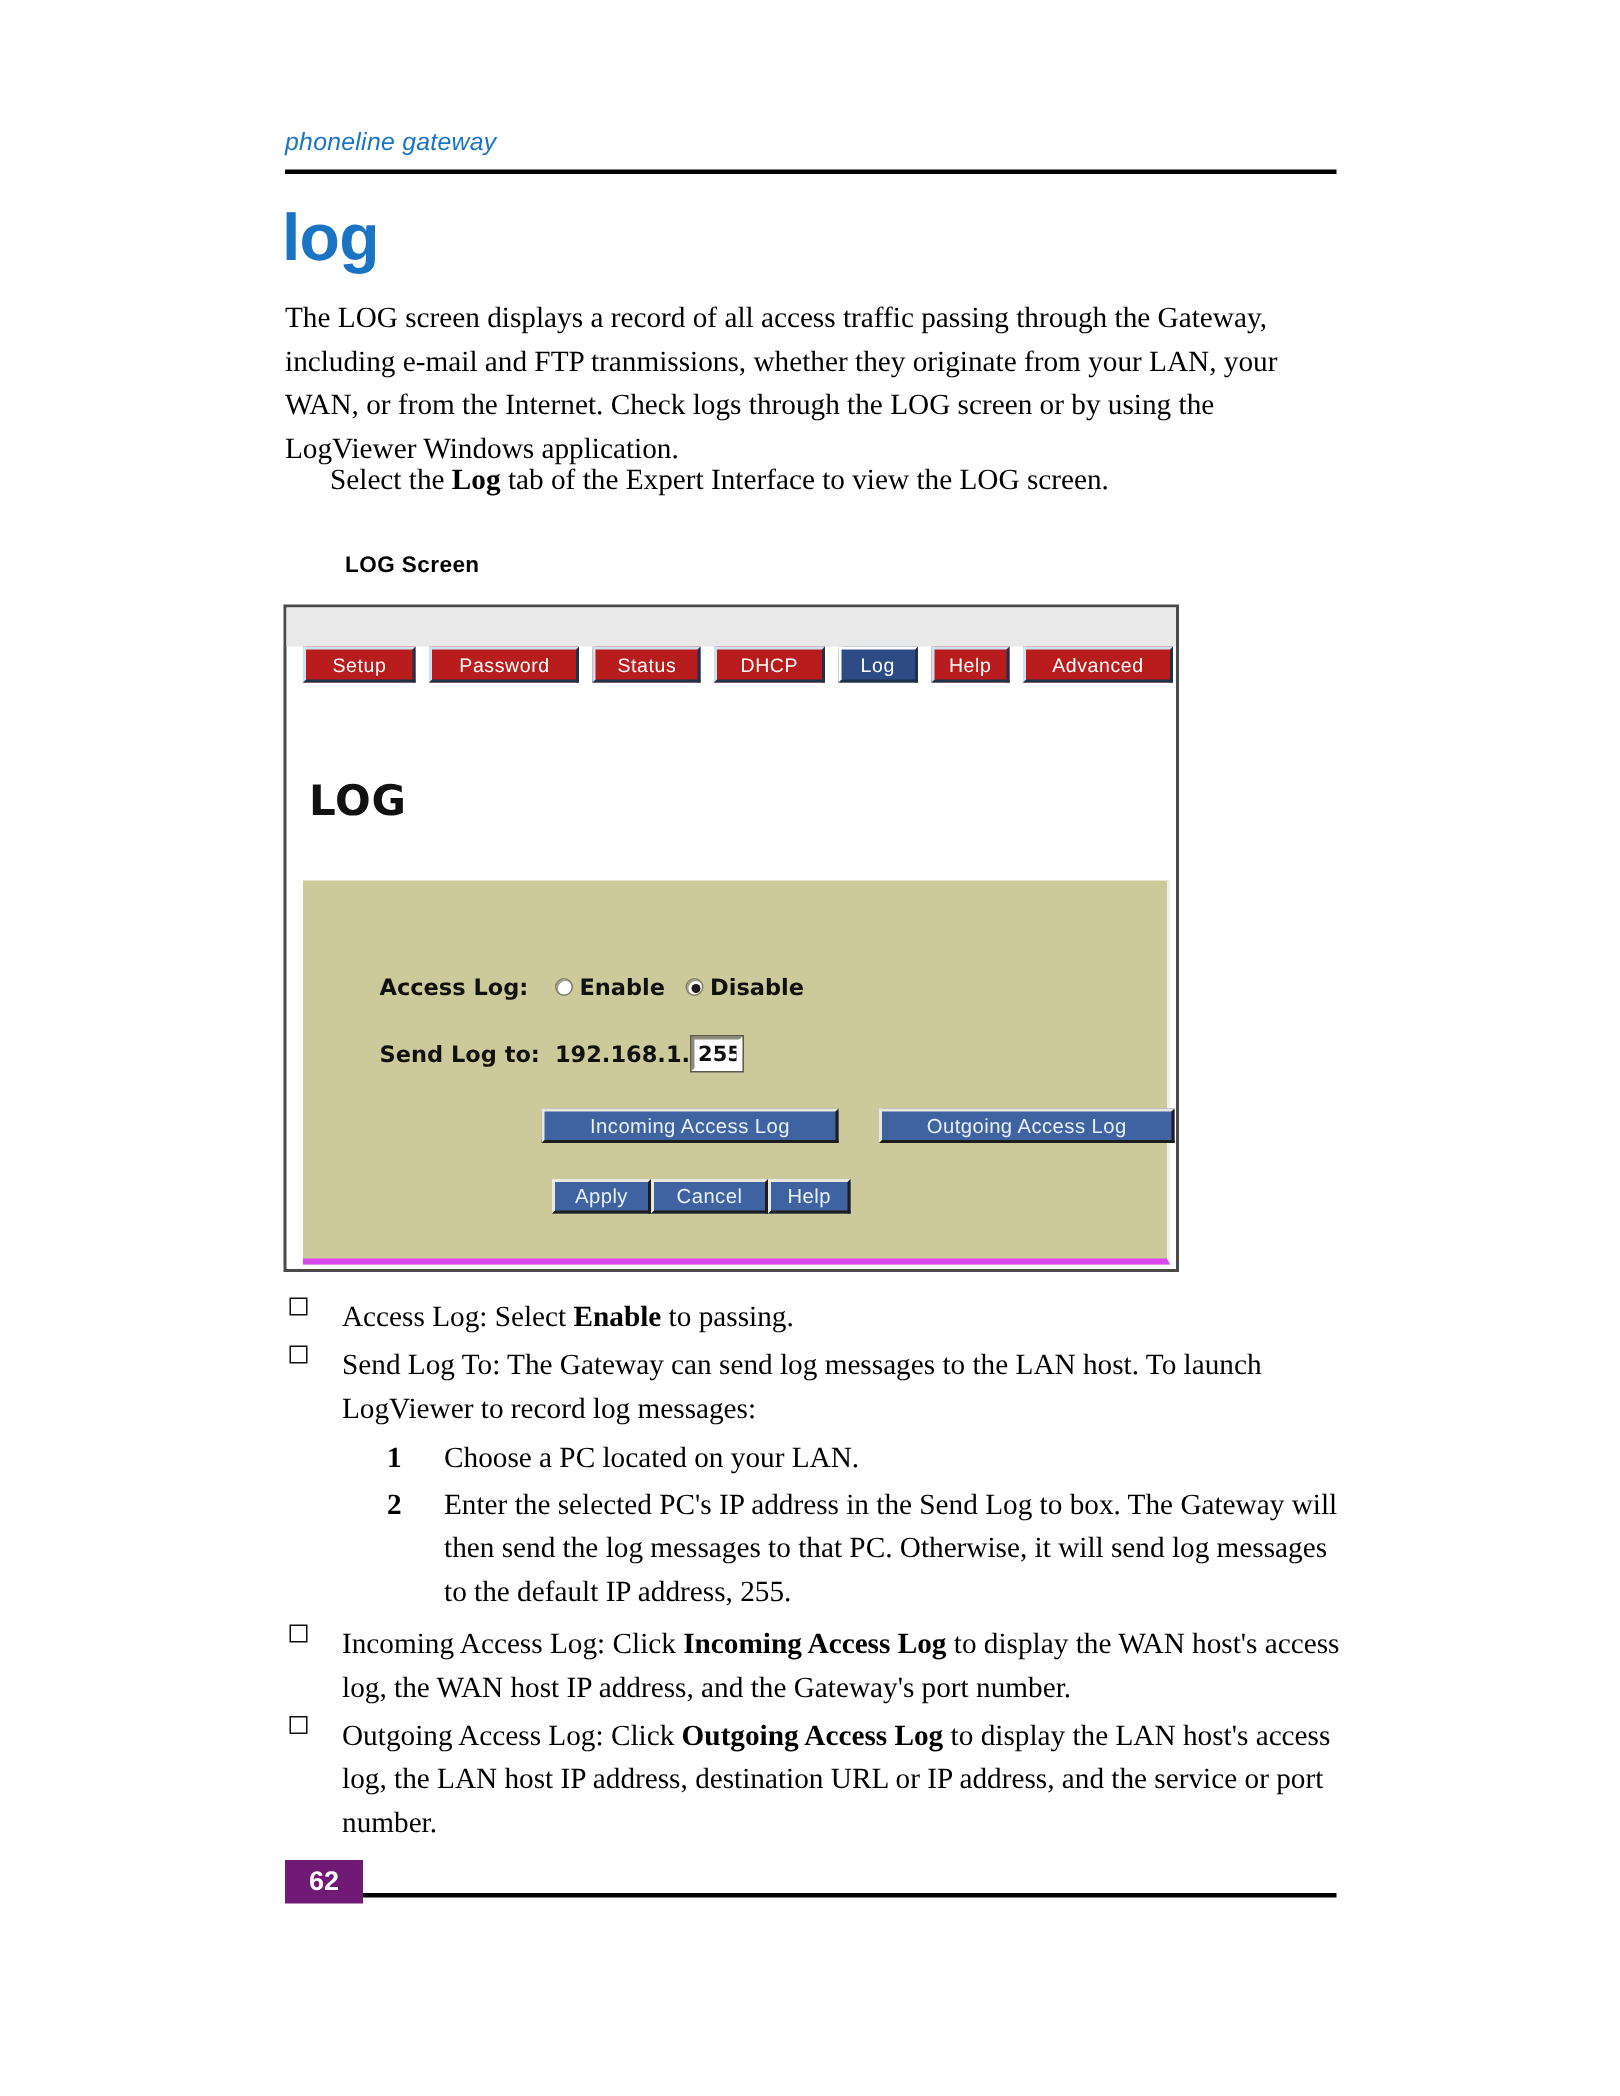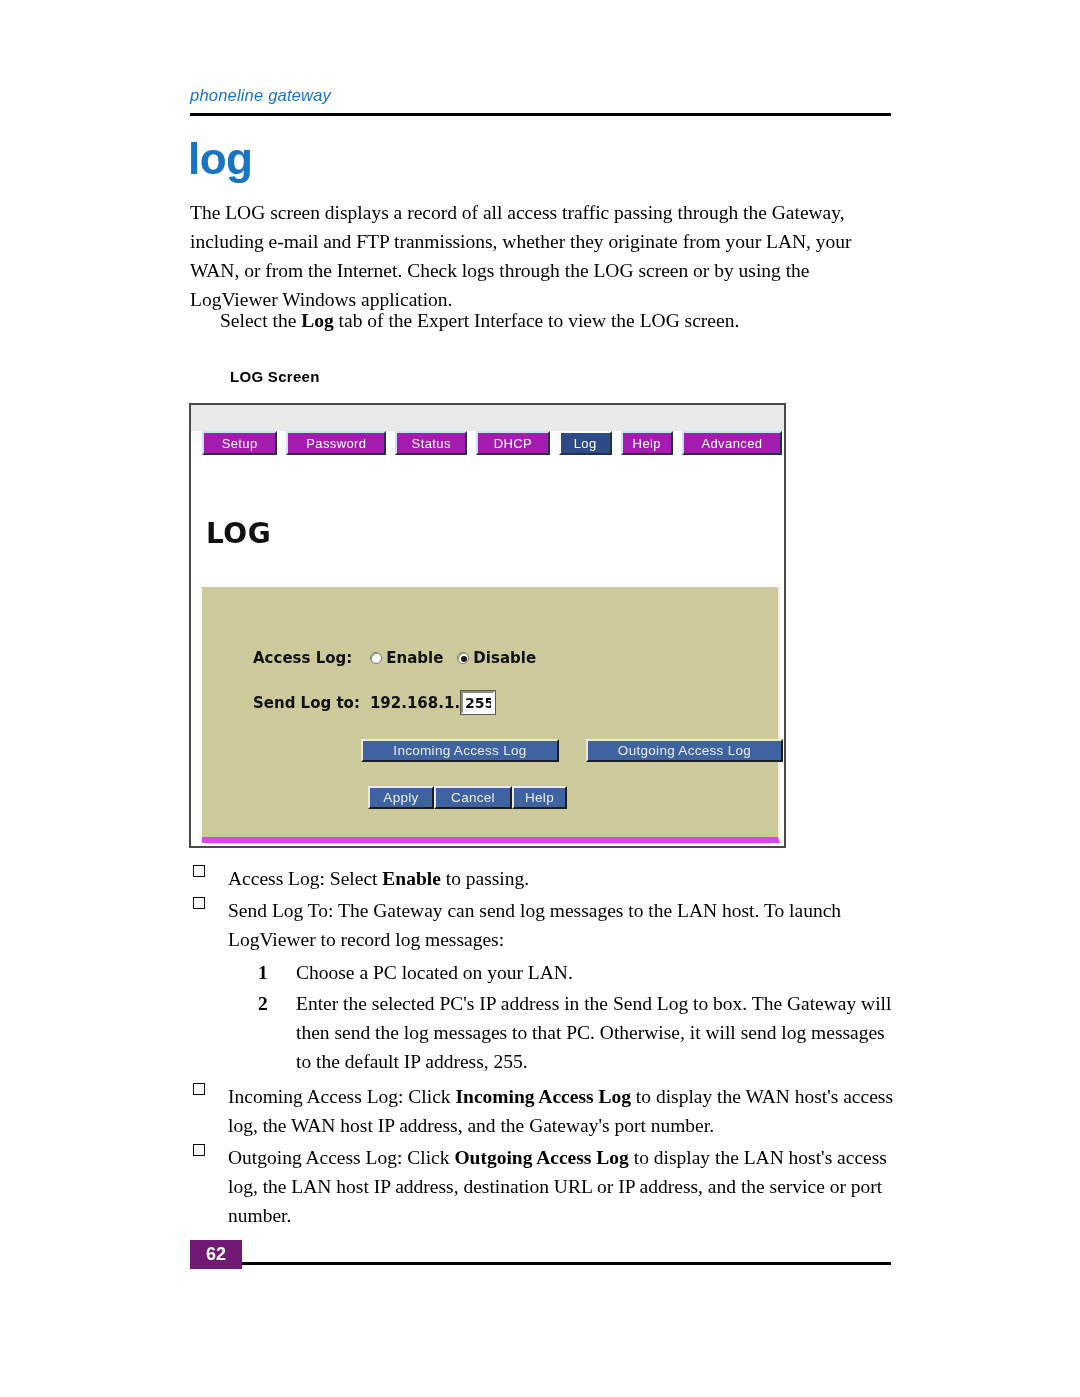--- a/index.html
+++ b/index.html
@@ -83,21 +83,21 @@
   }
   .tabrow {
     position: absolute;
     left: 11px; top: 26px;
     width: 580px; height: 30px;
     display: flex;
     gap: 9px;
   }
   .tab {
     height: 24px;
-    background: #a21caf;
+    background: #b91c1c;
     color: #ffffff;
     font-size: 13px;
     font-family: "Liberation Sans", sans-serif;
     display: flex;
     align-items: center;
     justify-content: center;
     padding: 0 9px;
     border-top: 2px solid #cfe0ef;
     border-left: 2px solid #cfe0ef;
     border-right: 2px solid #20324a;
@@ -127,21 +127,21 @@
     letter-spacing: 0.5px;
     font-family: "DejaVu Sans", sans-serif;
   }
 
   .panel {
     position: absolute;
     left: 11px; top: 182px;
     width: 578px; height: 256px;
     background: #ccca9a;
     border-right: 2px solid #f2f1e2;
-    border-bottom: 6px solid #d946ef;
+    border-bottom: 4px solid #d946ef;
   }
 
   .field-row {
     position: absolute;
     font-size: 15px;
     font-weight: bold;
     color: #111111;
     font-family: "DejaVu Sans", sans-serif;
     white-space: nowrap;
     display: flex;

